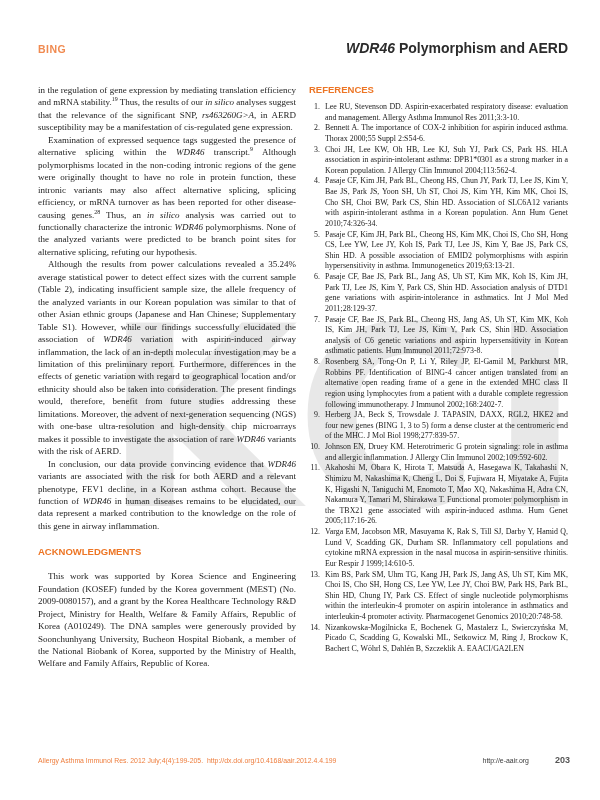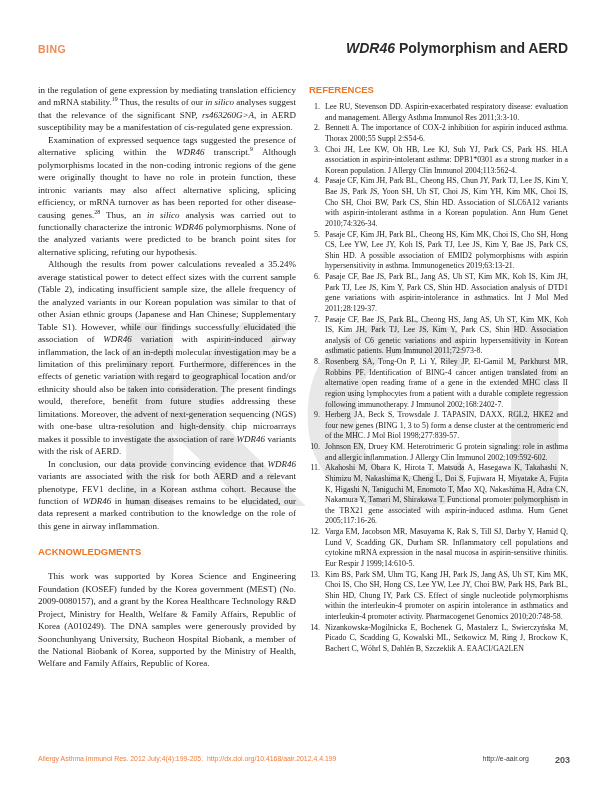--- a/index.html
+++ b/index.html
@@ -68,21 +68,21 @@
     text-align:right;
   }
   
   .footer{
     position:absolute;left:38px;right:30px;top:755px;
     display:flex;justify-content:space-between;align-items:baseline;
     font-family:"Liberation Sans", sans-serif;
     z-index:1;
   }
   .footer-citation{font-size:6.9px;color:#ee7d3c;white-space:pre;}
-  .footer-right{display:flex;align-items:flex-start;gap:12px;}
+  .footer-right{display:flex;align-items:center;gap:12px;}
   .footer-site{font-size:6.9px;color:#3a3a3a;}
   .footer-page{font-size:9px;color:#555;margin-left:14px;font-weight:bold;}
 </style>
 </head>
 <body>
 
 <div class="page">
 
   <div class="header">
     <span class="journal-logo">BING</span>

